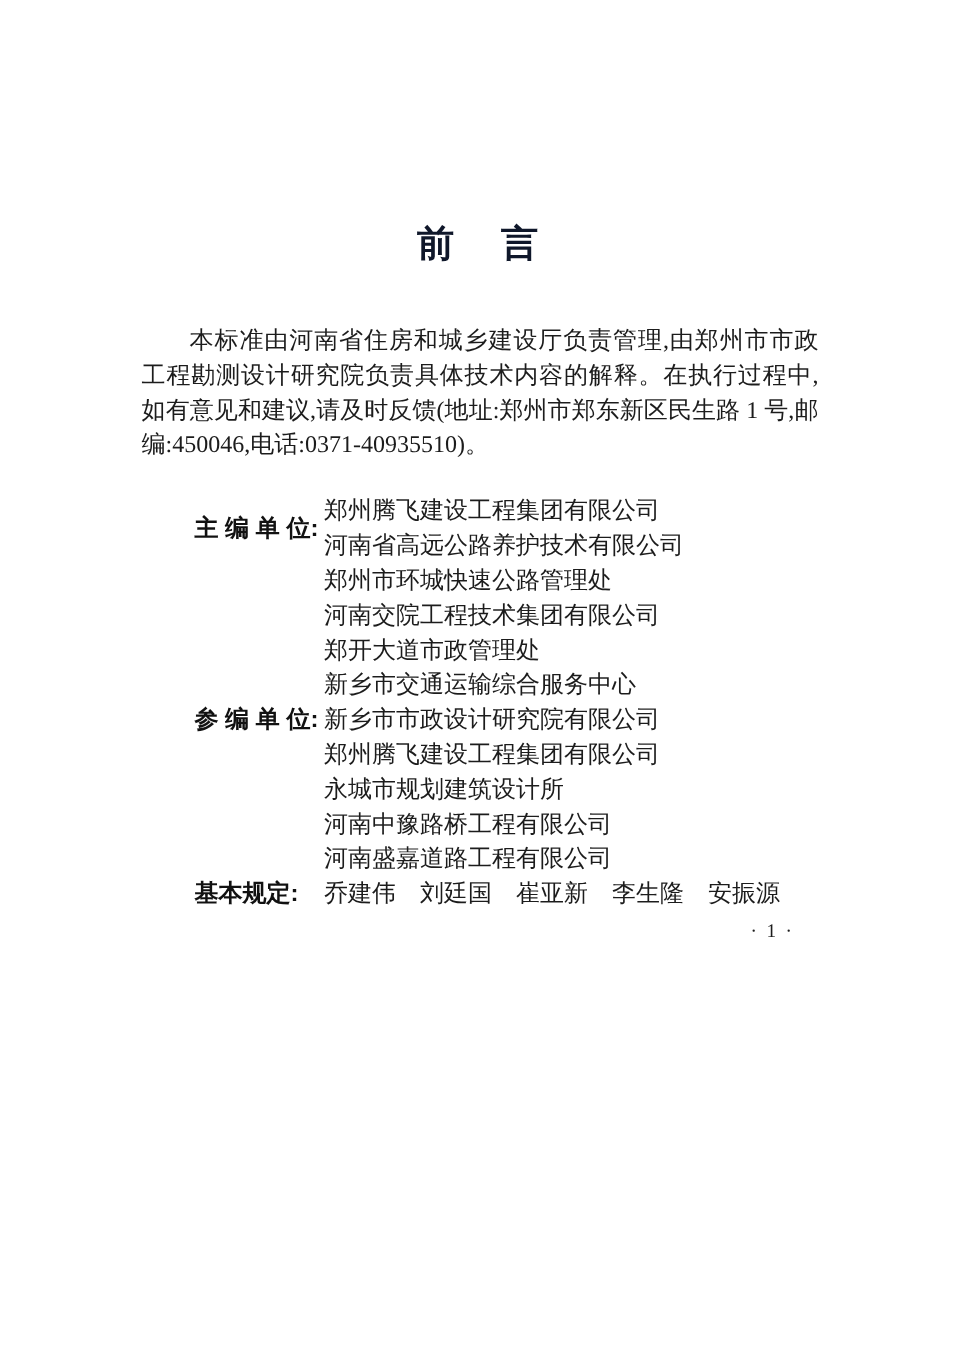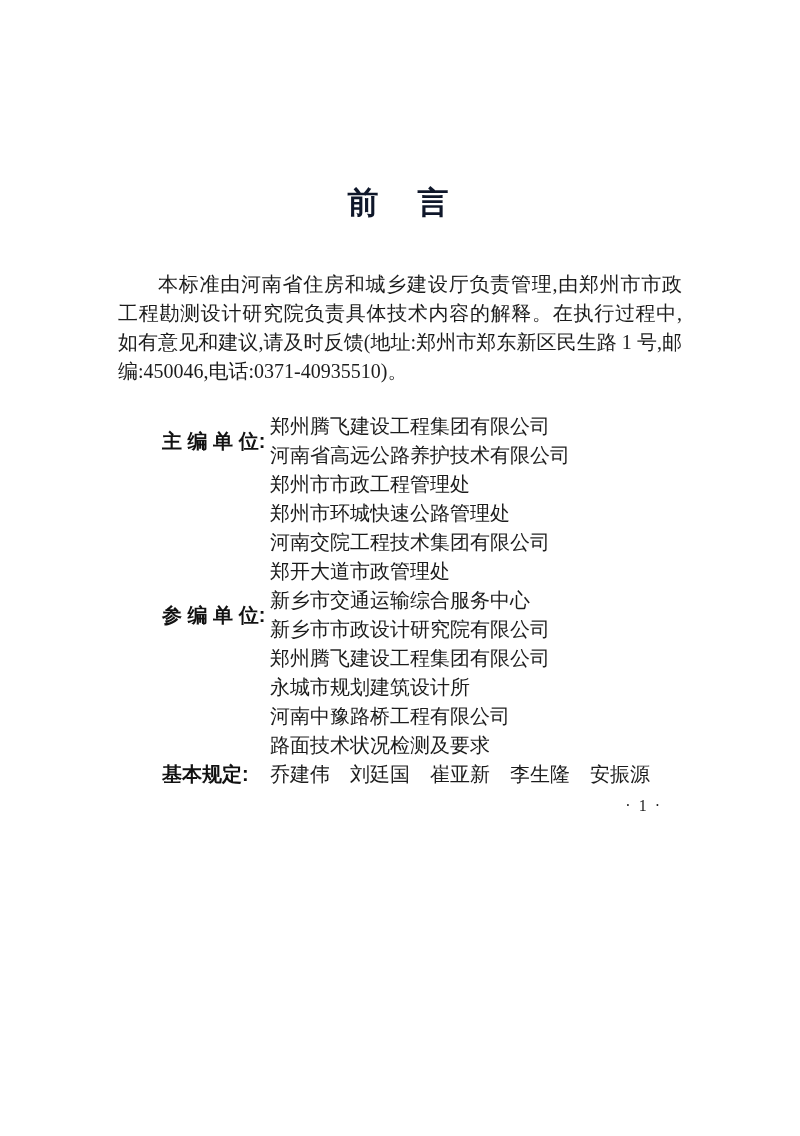--- a/index.html
+++ b/index.html
@@ -81,30 +81,29 @@
         <span class="credit-label">主 编 单 位:</span>
         <div class="credit-values">
           <div class="credit-item">郑州腾飞建设工程集团有限公司</div>
           <div class="credit-item">河南省高远公路养护技术有限公司</div>
         </div>
       </div>
 
       <div class="credit-row">
         <span class="credit-label">参 编 单 位:</span>
         <div class="credit-values">
-          <div class="credit-item">郑州市市政工程管理处</div>
           <div class="credit-item">郑州市环城快速公路管理处</div>
           <div class="credit-item">河南交院工程技术集团有限公司</div>
           <div class="credit-item">郑开大道市政管理处</div>
           <div class="credit-item">新乡市交通运输综合服务中心</div>
           <div class="credit-item">新乡市市政设计研究院有限公司</div>
           <div class="credit-item">郑州腾飞建设工程集团有限公司</div>
           <div class="credit-item">永城市规划建筑设计所</div>
           <div class="credit-item">河南中豫路桥工程有限公司</div>
-          <div class="credit-item">路面技术状况检测及要求</div>
+          <div class="credit-item">河南盛嘉道路工程有限公司</div>
         </div>
       </div>
 
       <div class="credit-row">
         <span class="credit-label">基本规定:</span>
         <div class="credit-values drafters">
           <span>乔建伟</span><span>刘廷国</span><span>崔亚新</span><span>李生隆</span><span>安振源</span>
         </div>
       </div>
 

